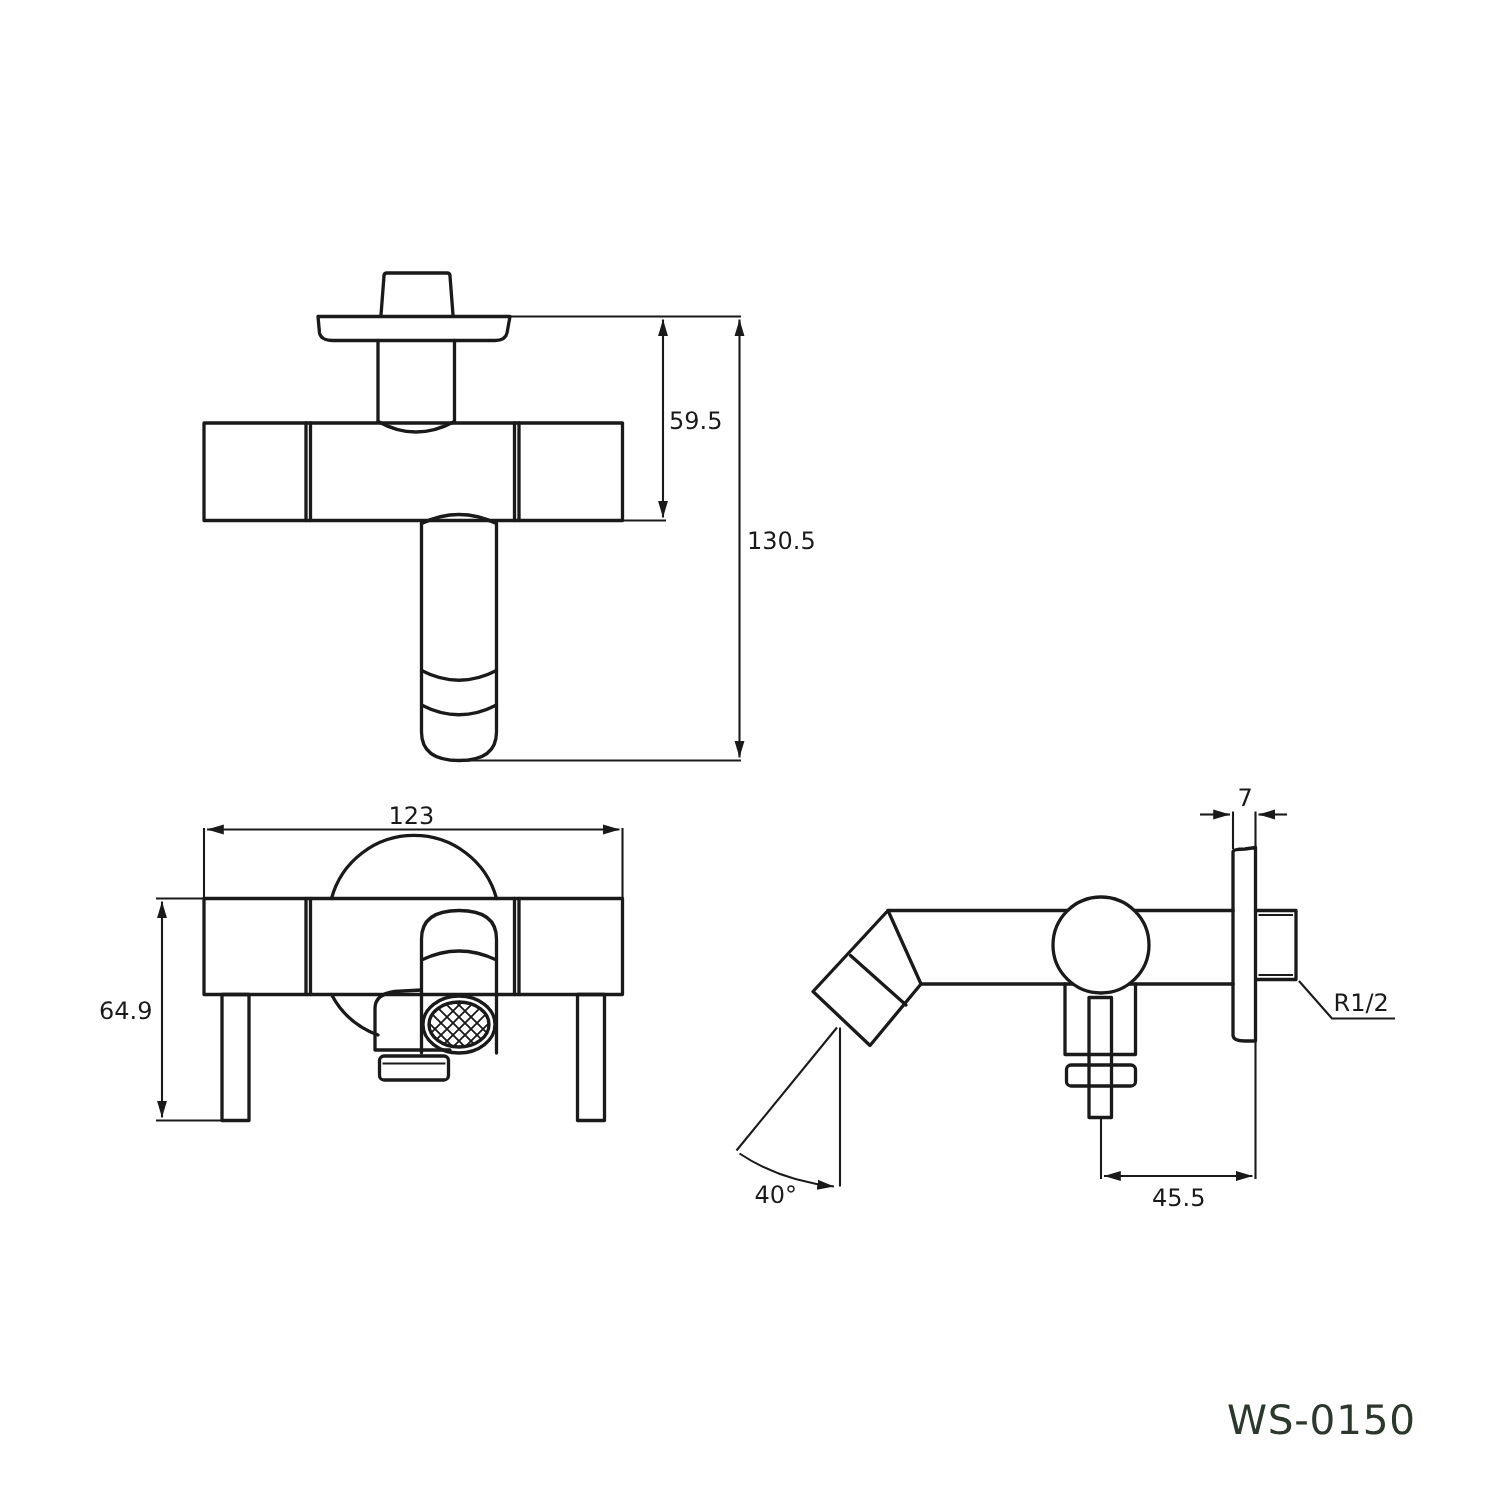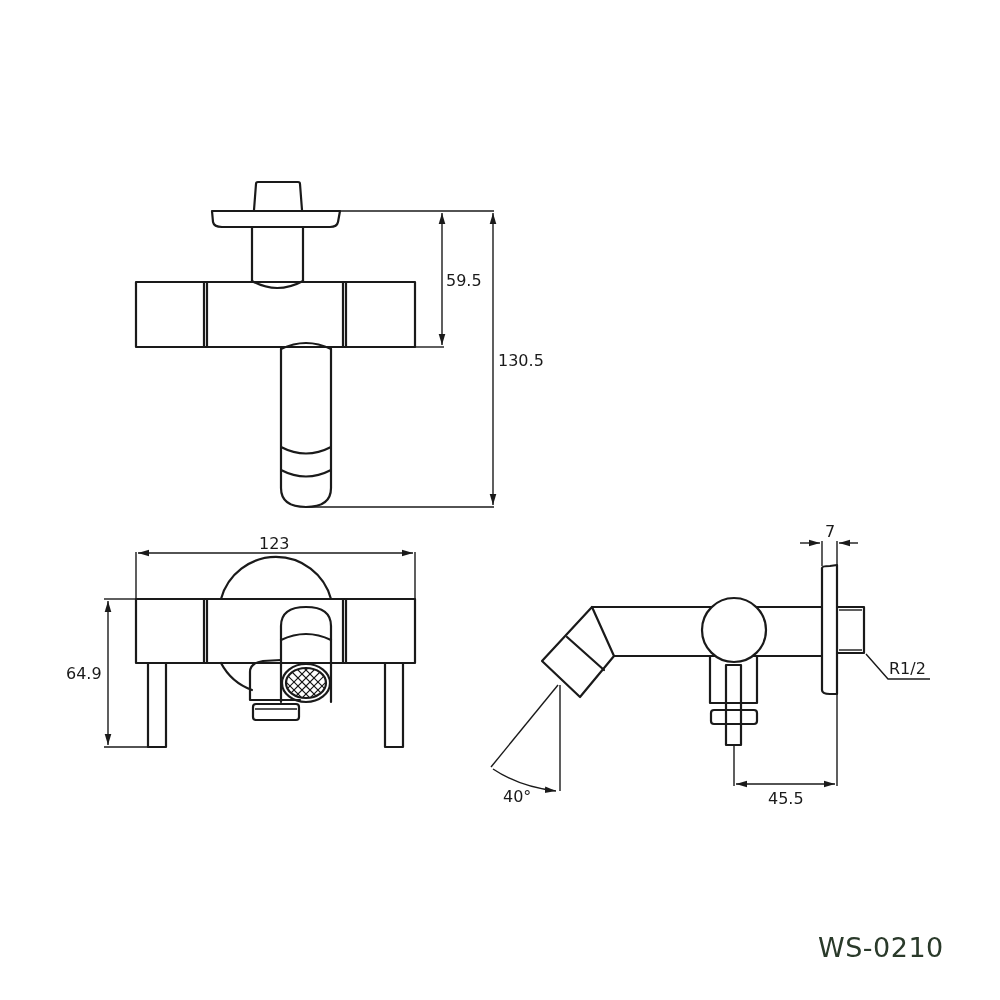--- a/index.html
+++ b/index.html
@@ -125,14 +125,14 @@
     <line class="thin" x1="560" y1="685" x2="560" y2="791"></line>
     <path class="thin" d="M493,769 Q520,787 556,791" marker-end="url(#arr)"></path>
     <text class="dim" x="503" y="802">40°</text>
 
     <line class="thin" x1="734" y1="745" x2="734" y2="786"></line>
     <line class="thin" x1="837" y1="694" x2="837" y2="786"></line>
     <line class="thin" x1="736" y1="784" x2="835" y2="784" marker-start="url(#arr)" marker-end="url(#arr)"></line>
     <text class="dim" x="768" y="804">45.5</text>
   </g>
 </svg>
-<div id="model">WS-0210</div>
+<div id="model">WS-0150</div>
 </div>
 
 </body></html>

